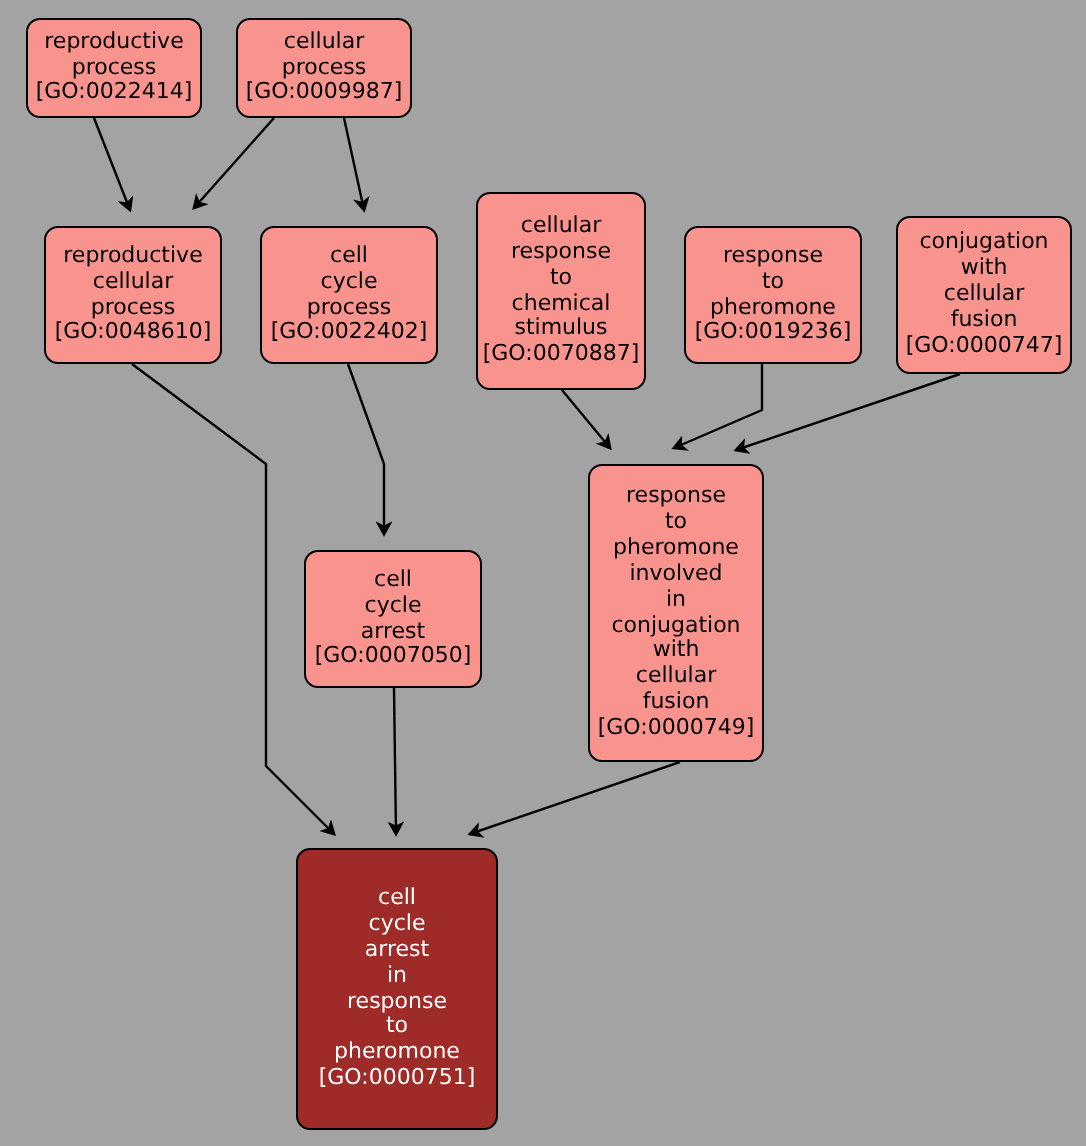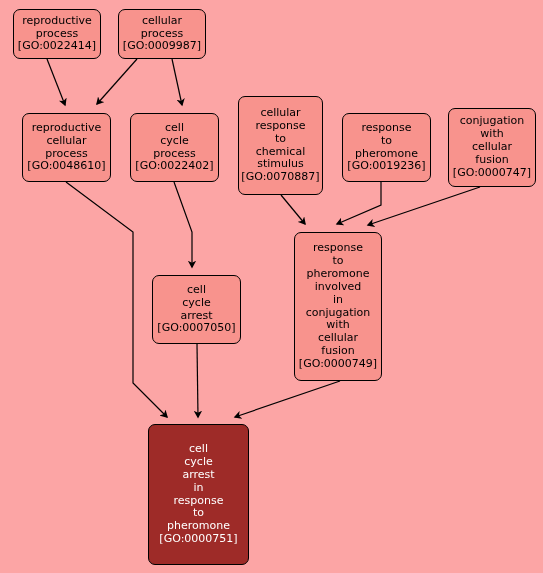--- a/index.html
+++ b/index.html
@@ -7,21 +7,21 @@
     padding: 0;
     background: #ffffff;
   }
   body {
     font-family: "DejaVu Sans", sans-serif;
   }
   #canvas {
     position: relative;
     width: 543px;
     height: 573px;
-    background: #fca5a5;
+    background: #a3a3a3;
     overflow: hidden;
   }
   #edges {
     position: absolute;
     left: 0;
     top: 0;
     width: 543px;
     height: 573px;
   }
   .node {

